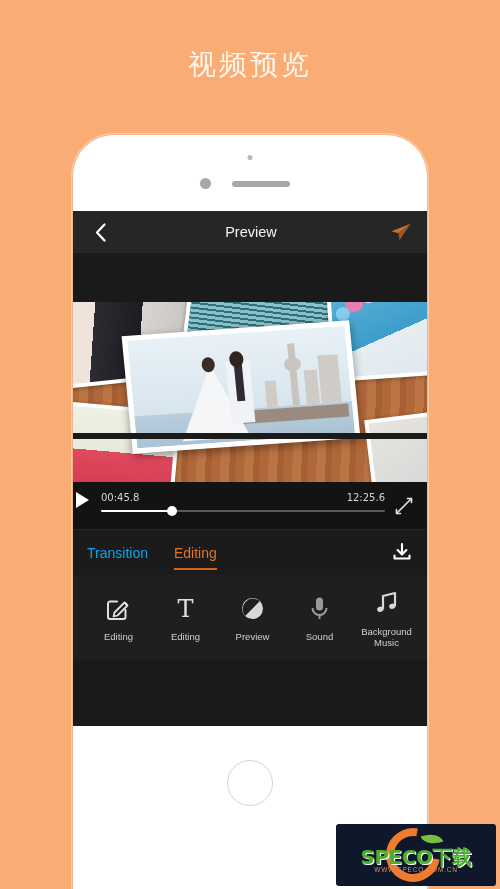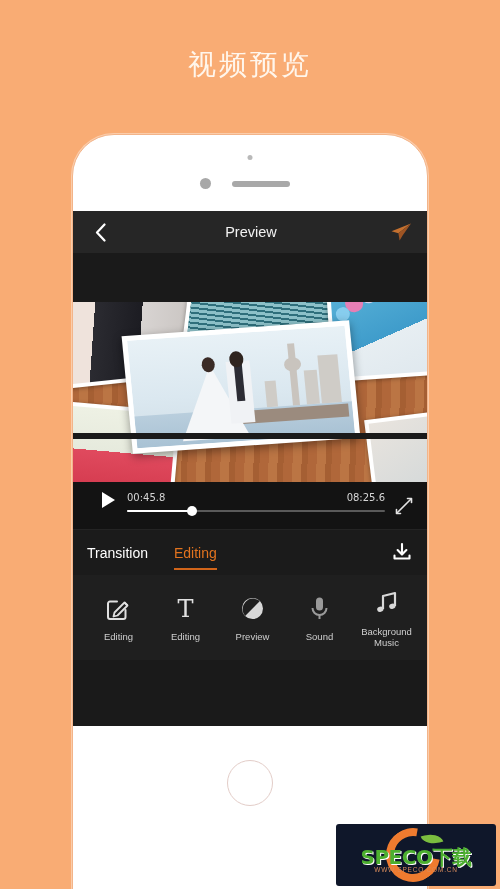--- a/index.html
+++ b/index.html
@@ -194,21 +194,21 @@
   .stage-bar-top {
     position: absolute; left: 0; top: 0; width: 100%; height: 49px; background: #1a1a1a;
   }
   .stage-bar-bot {
     position: absolute; left: 0; bottom: 0; width: 100%; height: 6px; background: #1a1a1a;
   }
 
   
   .controls {
     background: #131313;
-    padding: 10px 14px 12px 26px;
+    padding: 10px 14px 12px 0;
   }
   .vol-row {
     height: 34px;
     display: flex;
     align-items: center;
   }
   .vol-btn { width: 28px; height: 26px; display:flex; align-items:center; cursor: pointer; }
   .seek-row {
     display: flex;
     align-items: center;
@@ -254,21 +254,21 @@
   .tabs {
     height: 46px;
     background: #1b1b1b;
     display: flex;
     align-items: center;
     padding: 0 14px;
     border-top: 1px solid #242424;
   }
   .tab {
     font-size: 14px;
-    color: #ffffff;
+    color: #0ea5e9;
     margin-right: 26px;
     position: relative;
     height: 46px;
     display: flex; align-items: center;
     cursor: pointer;
   }
   .tab.active { color: #e2731f; }
   .tab.active:after {
     content: "";
     position: absolute;
@@ -449,21 +449,21 @@
 
       <div class="seek-row">
         <div class="play-btn">
           <svg width="15" height="18" viewBox="0 0 15 18">
             <polygon points="1,1 14,9 1,17" fill="#ffffff"></polygon>
           </svg>
         </div>
         <div class="seek-wrap">
           <div class="seek-times">
             <span>00:45.8</span>
-            <span>08:25.6</span>
+            <span>12:25.6</span>
           </div>
           <div class="seek-track">
             <div class="seek-fill" style="width: 25%;"></div>
             <div class="seek-thumb" style="left: 25%;"></div>
           </div>
         </div>
         <div class="expand-btn">
           <svg width="18" height="18" viewBox="0 0 18 18">
             <path d="M12.5 1.5 H16.5 V5.5" fill="none" stroke="#e4e4e4" stroke-width="1.6" stroke-linecap="round" stroke-linejoin="round"></path>
             <path d="M5.5 16.5 H1.5 V12.5" fill="none" stroke="#e4e4e4" stroke-width="1.6" stroke-linecap="round" stroke-linejoin="round"></path>

